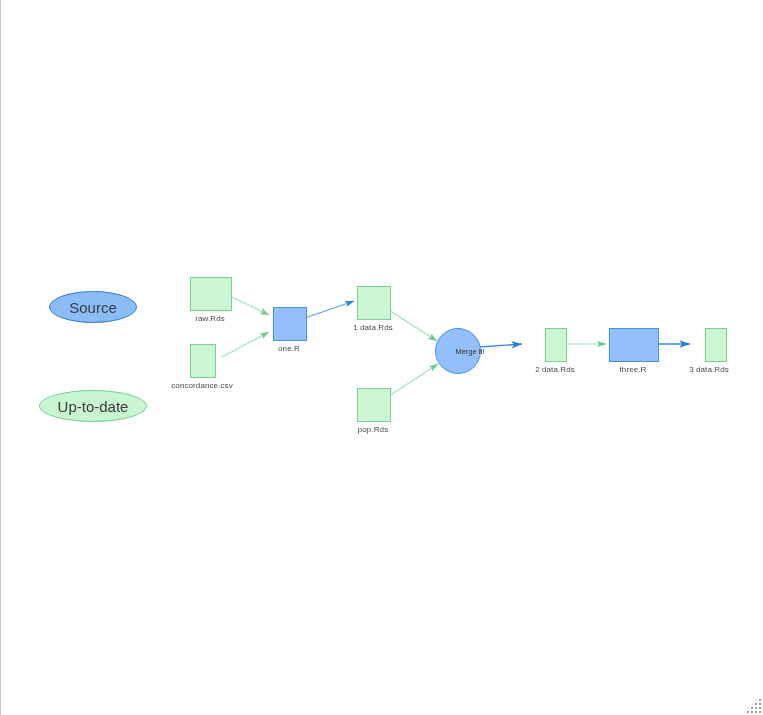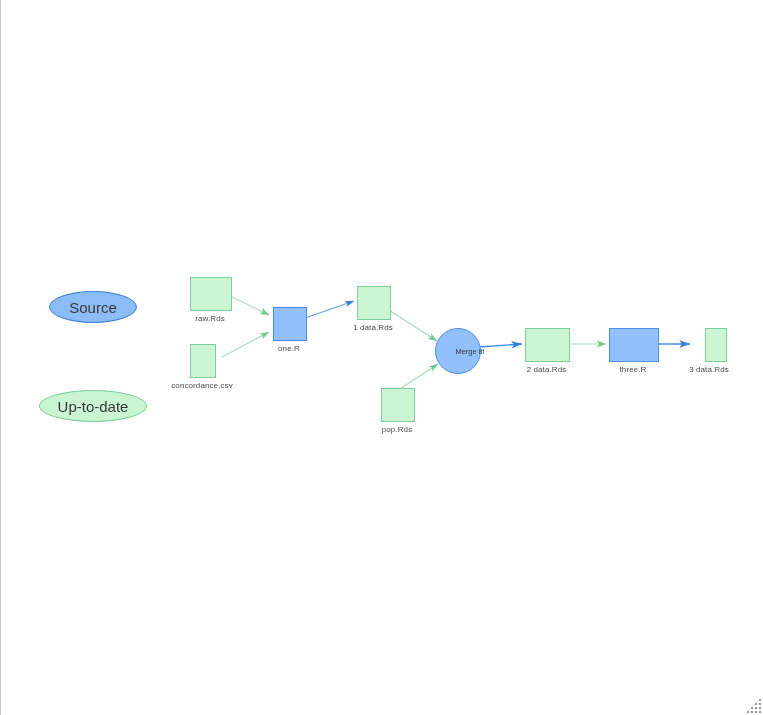--- a/index.html
+++ b/index.html
@@ -175,32 +175,32 @@
     <div class="node" style="left:272px; top:307px; width:32px; height:32px;">
       <div class="shape-box fill-blue"></div>
       <span class="node-label" style="top:37px;">one.R</span>
     </div>
 
     <div class="node" style="left:356px; top:286px; width:32px; height:32px;">
       <div class="shape-box fill-green"></div>
       <span class="node-label" style="top:37px;">1 data.Rds</span>
     </div>
 
-    <div class="node" style="left:356px; top:388px; width:32px; height:32px;margin-left:24px;">
+    <div class="node" style="left:356px; top:388px; width:32px; height:32px;">
       <div class="shape-box fill-green"></div>
       <span class="node-label" style="top:37px;">pop.Rds</span>
     </div>
 
     <div class="node" style="left:434px; top:328px; width:44px; height:44px;">
       <div class="shape-circle fill-blue">
         <span class="inner-label">Merge it!</span>
       </div>
     </div>
 
-    <div class="node" style="left:524px; top:328px; width:43px; height:32px;">
+    <div class="node" style="left:544px; top:328px; width:20px; height:32px;">
       <div class="shape-box fill-green"></div>
       <span class="node-label" style="top:37px;">2 data.Rds</span>
     </div>
 
     <div class="node" style="left:608px; top:328px; width:48px; height:32px;">
       <div class="shape-box fill-blue"></div>
       <span class="node-label" style="top:37px;">three.R</span>
     </div>
 
     <div class="node" style="left:692px; top:328px; width:32px; height:32px;padding-left:12px;">

